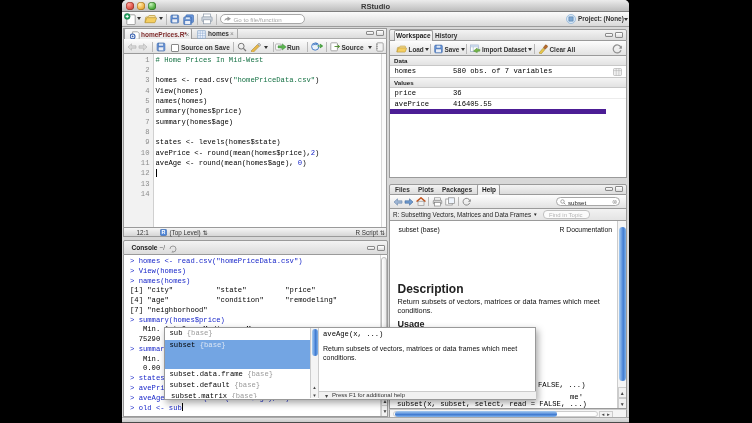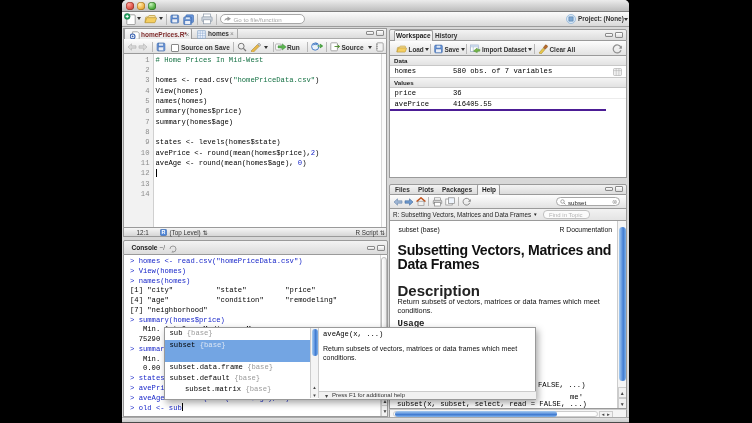--- a/index.html
+++ b/index.html
@@ -23,20 +23,21 @@
 </head>
 <body>
 <div class="win"></div>
 
 <div class="abs" id="titlebar" style="left:122px;top:0;width:507px;height:11.5px;
      background:linear-gradient(#ececec,#bdbdbd);border-radius:5px 5px 0 0;
      border-bottom:1px solid #7e7e7e;box-sizing:border-box;">
   <div class="tl" style="left:3.5px;background:radial-gradient(circle at 35% 30%,#ffa59b,#e0544a 55%,#a83a30 90%);box-shadow:inset 0 0 0 0.5px rgba(130,40,30,.9);"></div>
   <div class="tl" style="left:14.5px;background:radial-gradient(circle at 35% 30%,#ffeeb0,#f2b54a 55%,#bf8a28 90%);box-shadow:inset 0 0 0 0.5px rgba(150,100,20,.9);"></div>
   <div class="tl" style="left:25.5px;background:radial-gradient(circle at 35% 30%,#c8f2bc,#57b346 55%,#37832c 90%);box-shadow:inset 0 0 0 0.5px rgba(40,100,30,.9);"></div>
+  <div class="abs" style="left:0;top:1.5px;width:507px;text-align:center;font-size:7.6px;font-weight:bold;color:#3a3a3a;">RStudio</div>
 </div>
 
 <div class="abs" id="maintoolbar" style="left:122px;top:11.5px;width:507px;height:15px;
      background:linear-gradient(#fbfbfb,#d9d9d9);border-bottom:1px solid #9c9c9c;box-sizing:border-box;">
 
   <svg class="abs" style="left:2px;top:1.5px;" width="12" height="12" viewBox="0 0 12 12">
     <rect x="2.8" y="1.8" width="8.4" height="9.8" rx="1" fill="#fff" stroke="#8a8a8a" stroke-width="0.8"></rect>
     <circle cx="3.2" cy="3.4" r="2.9" fill="#1e9e5a" stroke="#0e7040" stroke-width="0.5"></circle>
     <path d="M3.2 1.9 V4.9 M1.7 3.4 H4.7" stroke="#fff" stroke-width="1"></path>
   </svg>
@@ -293,21 +294,21 @@
         <path d="M0.5 2.6 H8.5 M3.2 0.5 V7.5 M5.9 0.5 V7.5" stroke="#aaa" stroke-width="0.5"></path>
       </svg>
     </div>
     <div class="abs" style="left:0;top:20.5px;width:236px;height:9px;background:linear-gradient(#f4f4f4,#e2e2e2);border-bottom:1px solid #c8c8c8;border-top:1px solid #c8c8c8;box-sizing:content-box;">
       <div class="abs" style="left:4px;top:1px;font-size:6.2px;font-weight:bold;color:#222;">Values</div>
     </div>
     <div class="abs" style="left:0;top:30.5px;width:236px;height:11.3px;border-bottom:1px solid #ececec;">
       <div class="abs mono" style="left:4.5px;top:2px;">price</div>
       <div class="abs mono" style="left:63px;top:2px;">36</div>
     </div>
-    <div class="abs" style="left:0;top:41.8px;width:216px;height:11.3px;border-bottom:2px solid #4c1d95;">
+    <div class="abs" style="left:0;top:41.8px;width:216px;height:11.3px;border-bottom:5px solid #4c1d95;">
       <div class="abs mono" style="left:4.5px;top:2px;">avePrice</div>
       <div class="abs mono" style="left:63px;top:2px;">416405.55</div>
     </div>
   </div>
 </div>
 
 <div class="abs" id="helppane" style="left:389px;top:183.5px;width:238px;height:234px;">
   <div class="abs grad-tab" style="left:0;top:0;width:238px;height:11px;border:1px solid #9a9a9a;box-sizing:border-box;border-radius:2px 2px 0 0;"></div>
   <div class="abs" style="left:6px;top:2px;font-size:6.5px;font-weight:bold;color:#333;">Files</div>
   <div class="abs" style="left:29px;top:2px;font-size:6.5px;font-weight:bold;color:#333;">Plots</div>
@@ -355,24 +356,23 @@
   <div class="abs" style="left:0;top:25px;width:238px;height:12px;background:linear-gradient(#f2f2f2,#e4e4e4);border:1px solid #9a9a9a;border-top:none;box-sizing:border-box;">
     <div class="abs" style="left:3px;top:2.5px;font-size:6.3px;color:#222;">R: Subsetting Vectors, Matrices and Data Frames <span style="font-size:4.6px;vertical-align:0.6px;">▼</span></div>
     <div class="abs" style="left:153px;top:1.5px;width:47px;height:8.5px;background:#fbfbfb;border:1px solid #c0c0c0;border-radius:4px;box-sizing:border-box;">
       <div class="abs" style="left:5px;top:1px;font-size:6px;color:#b5b5b5;">Find in Topic</div>
     </div>
   </div>
 
   <div class="abs" style="left:0;top:37px;width:238px;height:188.5px;background:#fff;border:1px solid #9a9a9a;border-top:none;box-sizing:border-box;overflow:hidden;">
     <div class="abs" style="left:8.5px;top:5.5px;font-size:6.8px;color:#111;">subset (base)</div>
     <div class="abs" style="left:130px;top:5.5px;width:92px;text-align:right;font-size:6.8px;color:#111;">R Documentation</div>
-    <div class="abs" style="left:7.5px;top:22px;font-size:14.1px;font-weight:bold;color:#101010;line-height:14.8px;letter-spacing:-0.25px;">Subsetting Vectors, Matrices and<br>Data Frames</div>
-    <div class="abs" style="left:7.5px;top:61px;font-size:15px;font-weight:bold;color:#222;">Description</div>
+    <div class="abs" style="left:7.5px;top:61px;font-size:12px;font-weight:bold;color:#222;">Description</div>
     <div class="abs" style="left:7.5px;top:76px;font-size:7.3px;color:#111;line-height:9.5px;">Return subsets of vectors, matrices or data frames which meet<br>conditions.</div>
-    <div class="abs" style="left:7.5px;top:98px;font-size:9px;font-weight:bold;color:#222;font-family:Liberation Mono, monospace;">Usage</div>
+    <div class="abs" style="left:7.5px;top:98px;font-size:9px;font-weight:bold;color:#222;">Usage</div>
     <div class="abs mono" style="left:148px;top:160px;">FALSE, ...)</div>
     <div class="abs mono" style="left:180px;top:172px;">me'</div>
     <div class="abs mono" style="left:7px;top:179px;">subset(x, subset, select, read = FALSE, ...)</div>
 
     <div class="abs" style="left:227px;top:0;width:9.5px;height:188.5px;background:#f5f5f5;border-left:1px solid #ccc;box-sizing:border-box;">
       <div class="abs aquah" style="left:1px;top:6px;width:7px;height:154px;"></div>
       <div class="abs" style="left:0;top:166px;width:8.5px;height:11px;background:#f2f2f2;border:1px solid #ccc;font-size:5px;color:#444;text-align:center;line-height:11px;box-sizing:border-box;">▲</div>
       <div class="abs" style="left:0;top:177px;width:8.5px;height:11.5px;background:#f2f2f2;border:1px solid #ccc;font-size:5px;color:#444;text-align:center;line-height:11px;box-sizing:border-box;">▼</div>
     </div>
   </div>
@@ -381,24 +381,24 @@
     <div class="abs" style="left:3px;top:0.5px;width:205px;height:6.5px;background:#fdfdfd;border:1px solid #ccc;border-radius:3.5px;box-sizing:border-box;"></div>
     <div class="abs aqua" style="left:5px;top:1px;width:162px;height:5.8px;"></div>
     <div class="abs" style="left:209px;top:0.5px;width:13.5px;height:7px;background:#f2f2f2;border:1px solid #ccc;box-sizing:border-box;font-size:4.5px;color:#444;text-align:center;line-height:6px;">◄ ►</div>
   </div>
 </div>
 
 <div class="abs" id="popup" style="left:164px;top:326.5px;width:371.5px;height:73px;z-index:50;background:#fff;border:1px solid #999;box-shadow:2px 3px 7px rgba(0,0,0,0.35);box-sizing:border-box;">
 
   <div style="position:absolute;left:0;top:0.8px;width:145px;overflow:hidden;height:70px;font-family:'Liberation Mono',monospace;font-size:7.2px;">
       <div style="padding-left:4.5px;height:11.4px;line-height:11.4px;">sub <span style="color:#9a9a9a;">{base}</span></div>
-      <div style="padding-left:4.5px;height:22px;line-height:11.4px;background:#73a5e3;">subset <span style="color:#dce6f4;">{base}</span></div>
+      <div style="padding-left:4.5px;height:29px;line-height:11.4px;background:#73a5e3;">subset <span style="color:#dce6f4;">{base}</span></div>
       <div style="padding-left:4.5px;height:11.4px;line-height:11.4px;">subset.data.frame <span style="color:#9a9a9a;">{base}</span></div>
       <div style="padding-left:4.5px;height:11.4px;line-height:11.4px;">subset.default <span style="color:#9a9a9a;">{base}</span></div>
-      <div style="padding-left:20px;height:11.4px;line-height:11.4px;">subset.matrix <span style="color:#9a9a9a;">{base}</span></div>
+      <div style="padding-left:6px;height:11.4px;line-height:11.4px;">subset.matrix <span style="color:#9a9a9a;">{base}</span></div>
       <div style="padding-left:4.5px;height:11.4px;line-height:11.4px;">substitute <span style="color:#9a9a9a;">{base}</span></div>
       <div style="padding-left:4.5px;height:11.4px;line-height:11.4px;">substr <span style="color:#9a9a9a;">{base}</span></div>
     </div>
 
   <div class="abs" style="left:145px;top:0;width:9px;height:70.5px;background:#f4f4f4;border-left:1px solid #ccc;border-right:1px solid #ccc;box-sizing:border-box;">
     <div class="abs aquah" style="left:0.5px;top:1.5px;width:6px;height:27px;"></div>
     <div class="abs" style="left:0;top:56.5px;width:7px;height:7px;font-size:4.5px;color:#444;text-align:center;line-height:7px;">▲</div>
     <div class="abs" style="left:0;top:64px;width:7px;height:7px;font-size:4.5px;color:#444;text-align:center;line-height:7px;">▼</div>
   </div>
 

